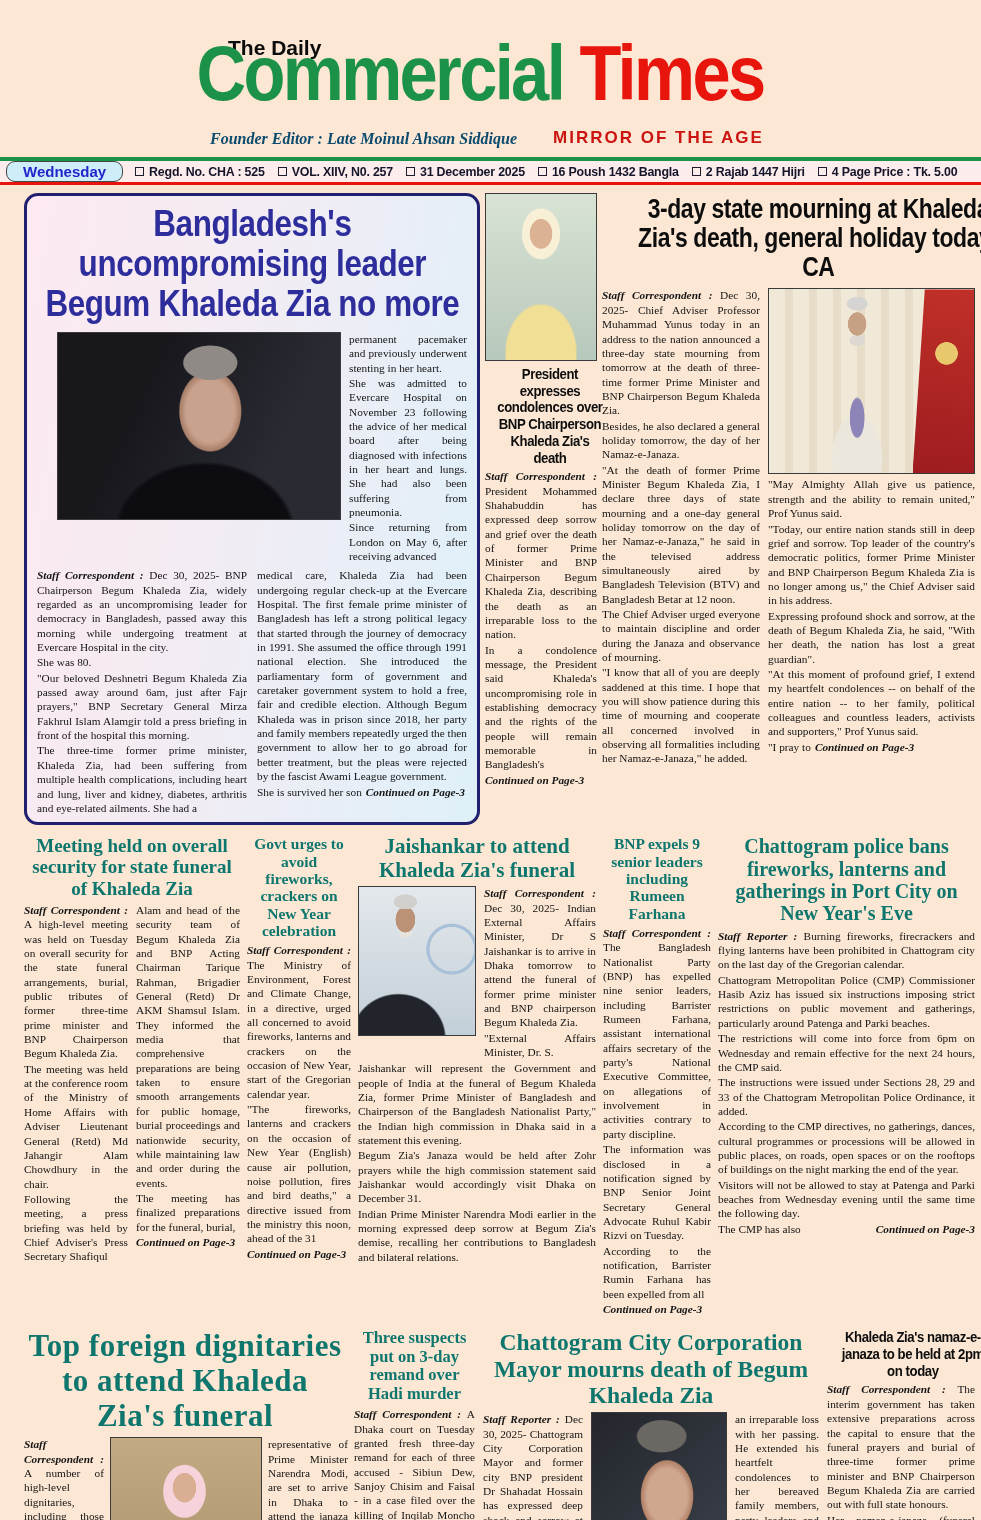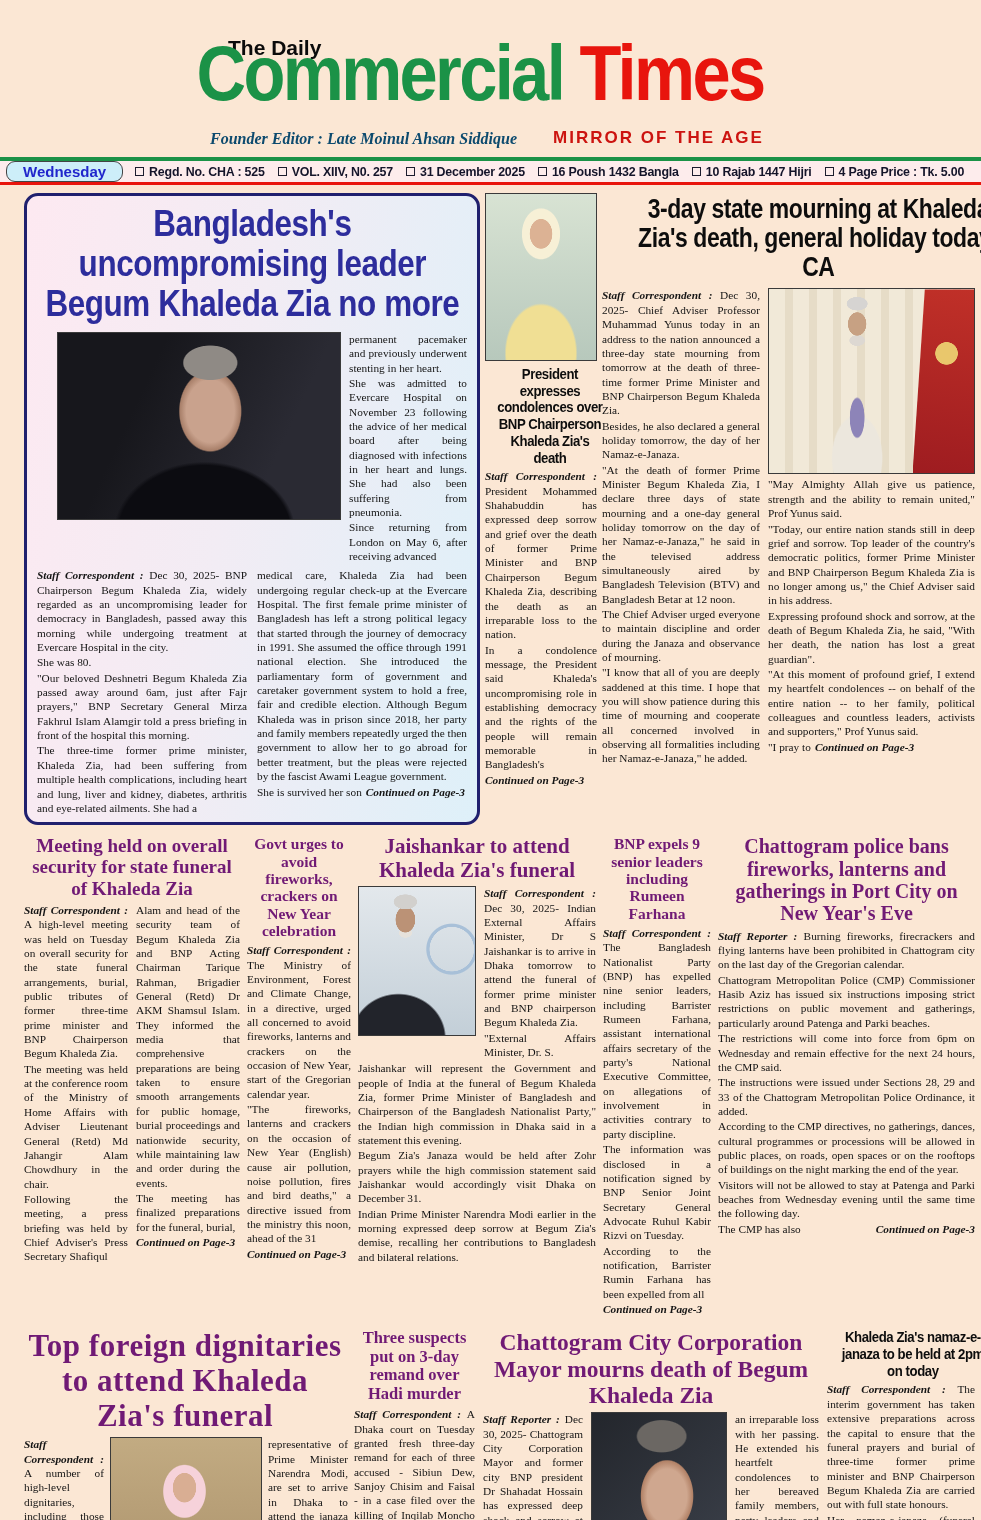--- a/index.html
+++ b/index.html
@@ -29,21 +29,21 @@
   .dl-items span::before{content:"";display:inline-block;width:7px;height:7px;
     border:1.5px solid #1c1c2e;margin-right:5px;}
   
   .wrap{margin:8px 6px 0 24px;width:951px;}
   .row{display:flex;}
   .bt p{margin:0 0 1px 0;text-align:justify;font-size:11.3px;line-height:1.27;color:#141414;}
   .by{font-weight:bold;font-style:italic;}
   .cont{font-weight:bold;font-style:italic;margin-left:4px;white-space:nowrap;}
   .contline{text-align:center;font-weight:bold;font-style:italic;font-size:11.3px;margin:0;}
   .sh{font-family:"Liberation Serif",serif;font-weight:bold;text-align:center;
-    line-height:1.12;color:#701a75;margin:0 0 4px 0;}
+    line-height:1.12;color:#0f766e;margin:0 0 4px 0;}
   .cond{font-family:"Liberation Sans",sans-serif;font-weight:bold;display:block;text-align:center;
     transform:scaleX(.85);transform-origin:50% 50%;width:116%;margin-left:-8%;line-height:1.08;
     letter-spacing:-.5px;}
   .photo{position:relative;border:1px solid #3a3a3a;flex:none;}
   
   .row1{gap:5px;}
   .lead-box{width:456px;border:3px solid #20206e;border-radius:14px;padding:8px 10px 6px;
     background:linear-gradient(100deg,#fde9f1 0%,#f2ecf4 45%,#def0f9 100%);}
   .lead-title{color:#2d2d9c;font-size:37px;margin-bottom:8px;}
   .lead-top{display:flex;gap:8px;margin-bottom:4px;padding-left:20px;}
@@ -139,21 +139,21 @@
   <div class="mast-motto">MIRROR OF THE AGE</div>
 </div>
 
 <div class="dateline">
   <div class="day-badge">Wednesday</div>
   <div class="dl-items">
       <span>Regd. No. CHA : 525</span>
       <span>VOL. XIIV,  N0. 257</span>
       <span>31 December 2025</span>
       <span>16 Poush 1432 Bangla</span>
-      <span>10 Rajab 1447 Hijri</span>
+      <span>2 Rajab 1447 Hijri</span>
       <span>4 Page  Price : Tk. 5.00</span>
     </div>
 </div>
 
 <div class="wrap">
 
   <div class="row row1">
 
     <div class="lead-box bt">
       <div class="cond lead-title">Bangladesh's uncompromising leader Begum Khaleda Zia no more</div>

